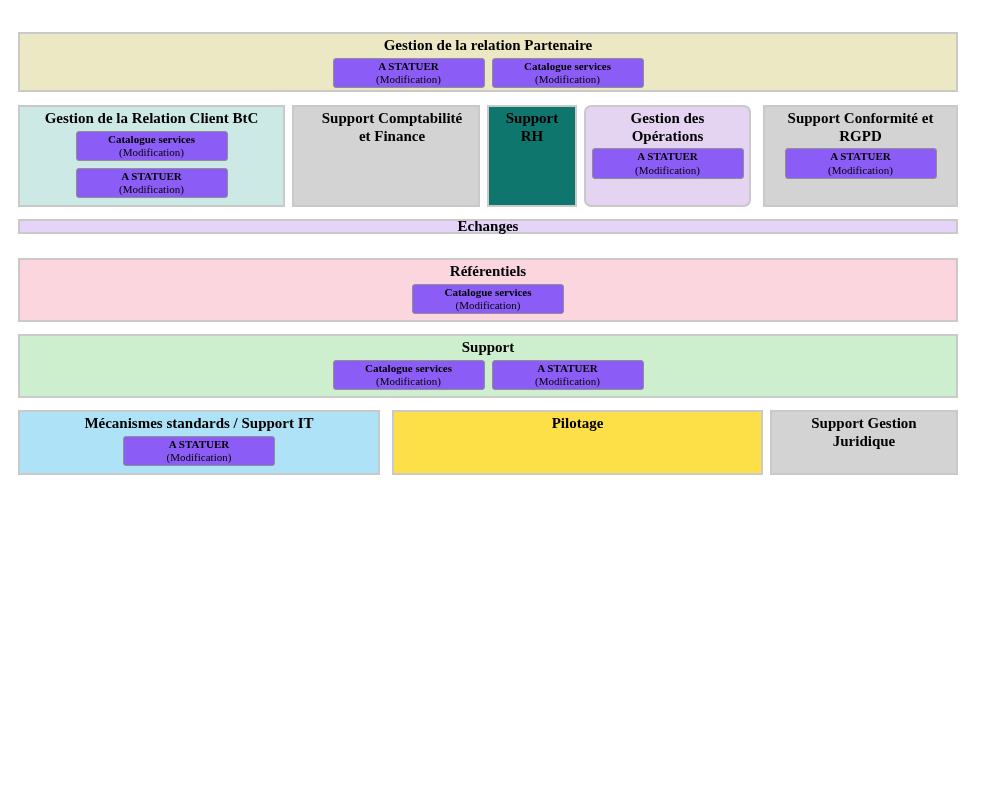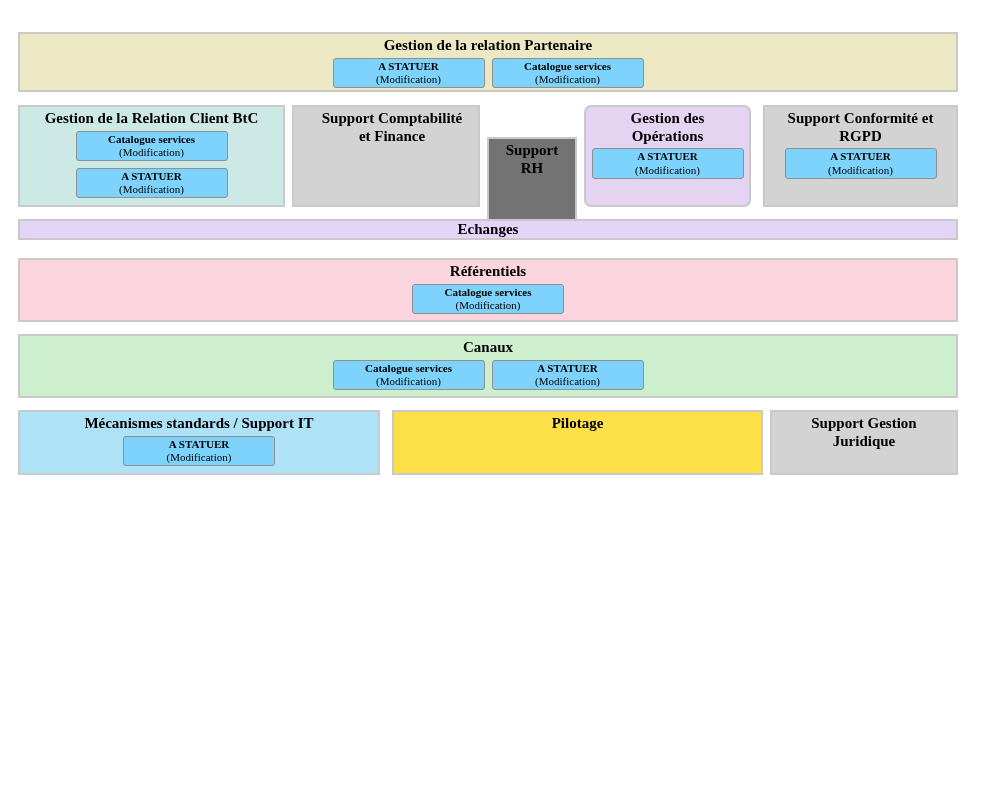--- a/index.html
+++ b/index.html
@@ -15,21 +15,21 @@
   }
   .block.vcenter{justify-content:center;padding-top:0;}
   .block-title{
     margin:0;font-weight:bold;font-size:15px;line-height:1.18;
     text-align:center;padding:0 10px;
   }
   .box-row{display:flex;gap:7px;margin-top:3px;}
   .box-col{display:flex;flex-direction:column;gap:7px;margin-top:3px;align-items:center;}
   .sbox{
     box-sizing:border-box;width:152px;min-height:29px;
-    background:#7dd3fc;border:1.5px solid #8f8f8f;border-radius:3px;
+    background:#8b5cf6;border:1.5px solid #8f8f8f;border-radius:3px;
     display:flex;flex-direction:column;justify-content:center;
     padding:1px 2px;
   }
   .sbox .l1{font-weight:bold;font-size:11px;line-height:1.2;text-align:center;}
   .sbox .l2{font-size:11px;line-height:1.2;text-align:center;}
 </style>
 </head>
 <body>
 
 <div>
@@ -59,21 +59,21 @@
         <div class="l1">A STATUER</div>
         <div class="l2">(Modification)</div>
       </div>
     </div>
   </section>
 
   <section class="block" style="left: 292px; top: 105px; width: 188px; height: 102px; background-color: rgb(211, 211, 211); padding-left: 12px;">
     <h2 class="block-title">Support Comptabilité et Finance</h2>
   </section>
 
-  <section class="block" style="left: 487px; top: 105px; width: 90px; height: 102px; background-color: #737373; margin-top: 32px;">
+  <section class="block" style="left: 487px; top: 105px; width: 90px; height: 102px; background-color: #0f766e;">
     <h2 class="block-title">Support RH</h2>
   </section>
 
   <section class="block" style="left: 584px; top: 105px; width: 167px; height: 102px; background-color: rgb(229, 212, 241); border-radius: 7px;">
     <h2 class="block-title">Gestion des Opérations</h2>
     <div class="box-col">
       <div class="sbox">
         <div class="l1">A STATUER</div>
         <div class="l2">(Modification)</div>
       </div>
@@ -83,36 +83,36 @@
   <section class="block" style="left: 763px; top: 105px; width: 195px; height: 102px; background-color: rgb(211, 211, 211);">
     <h2 class="block-title">Support Conformité et RGPD</h2>
     <div class="box-col">
       <div class="sbox">
         <div class="l1">A STATUER</div>
         <div class="l2">(Modification)</div>
       </div>
     </div>
   </section>
 
-  <section class="block vcenter" style="left: 18px; top: 219px; width: 940px; height: 21px; background-color: rgb(228, 212, 248);">
+  <section class="block vcenter" style="left: 18px; top: 219px; width: 940px; height: 15px; background-color: rgb(228, 212, 248);">
     <h2 class="block-title">Echanges</h2>
   </section>
 
   <section class="block" style="left: 18px; top: 258px; width: 940px; height: 64px; background-color: rgb(251, 214, 222);">
     <h2 class="block-title">Référentiels</h2>
     <div class="box-row">
       <div class="sbox">
         <div class="l1">Catalogue services</div>
         <div class="l2">(Modification)</div>
       </div>
     </div>
   </section>
 
   <section class="block" style="left: 18px; top: 334px; width: 940px; height: 64px; background-color: rgb(205, 239, 205);">
-    <h2 class="block-title">Canaux</h2>
+    <h2 class="block-title">Support</h2>
     <div class="box-row">
       <div class="sbox">
         <div class="l1">Catalogue services</div>
         <div class="l2">(Modification)</div>
       </div>
       <div class="sbox">
         <div class="l1">A STATUER</div>
         <div class="l2">(Modification)</div>
       </div>
     </div>

